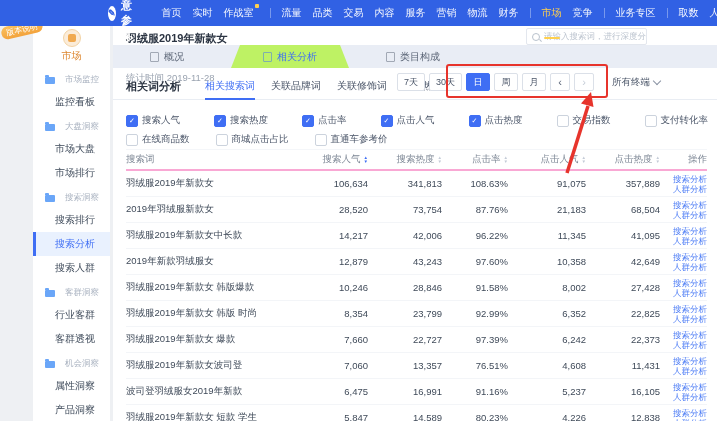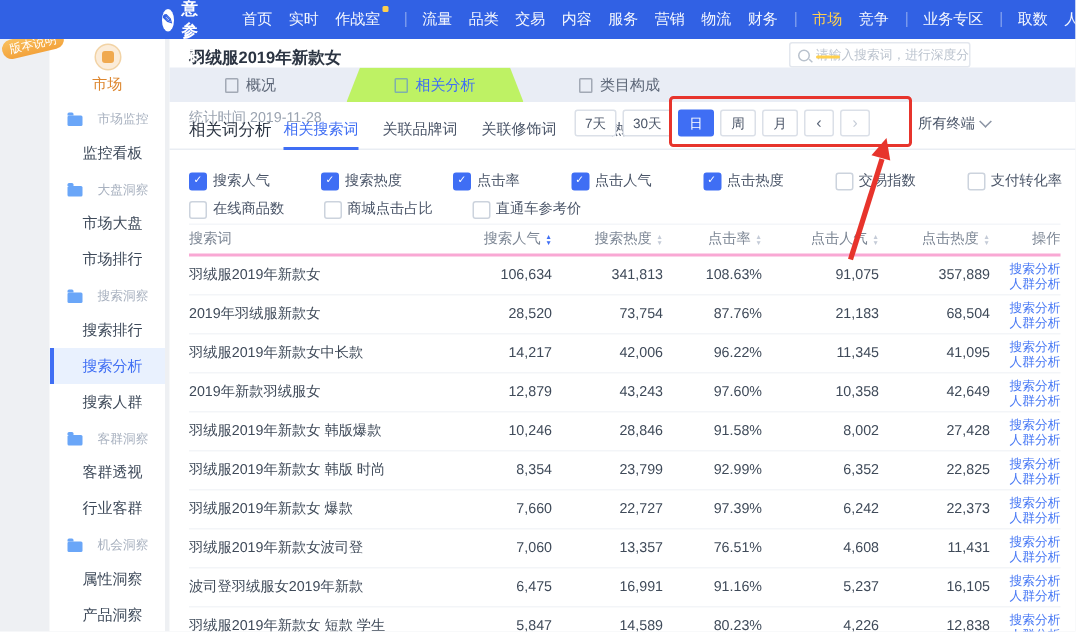--- a/index.html
+++ b/index.html
@@ -44,24 +44,24 @@
   .search-icon{position:relative;width:6px;height:6px;border:1px solid #b9c2cd;border-radius:50%;flex:none}
   .search-icon::after{content:"";position:absolute;width:3px;height:1px;background:#b9c2cd;transform:rotate(45deg);right:-3px;bottom:-1px}
   .tabstrip{height:23px;background:#e9edf5;display:flex;align-items:stretch;padding-left:4px}
   .tab{width:100px;display:flex;align-items:center;justify-content:center;gap:5px;font-size:10px;color:#5b6576;
     margin-right:14px;cursor:pointer;white-space:nowrap}
   .tab.active{background:#bef264;color:#3f6ef4;width:118px;clip-path:polygon(9px 0,calc(100% - 9px) 0,100% 100%,0 100%)}
   .doc-icon{width:7px;height:8px;border:1px solid currentColor;opacity:.5;border-radius:1px;flex:none}
   .info-row{position:relative;height:31px;border-bottom:1px solid #e9edf3}
   .stat-time{position:absolute;left:13px;top:4px;font-size:9.5px;color:#9aa3b0}
   .analysis-line{position:absolute;left:13px;bottom:-1px;display:flex;align-items:flex-end}
-  .analysis-title{font-size:11px;font-weight:normal;color:#2b3442;margin-right:8px;padding-bottom:6px}
+  .analysis-title{font-size:11px;font-weight:bold;color:#2b3442;margin-right:24px;padding-bottom:6px}
   .subtab{font-size:10px;color:#4a5568;margin-right:16px;padding-bottom:5px;border-bottom:2px solid transparent;cursor:pointer}
   .subtab.active{color:#3f6ef4;border-bottom-color:#3f6ef4}
-  .date-controls{position:absolute;right:57px;top:5px;display:flex;align-items:center;gap:20px}
+  .date-controls{position:absolute;right:57px;top:5px;display:flex;align-items:center;gap:6px}
   .tbtn{min-width:10px;height:16px;padding:0 6px;border:1px solid #dbe0e8;border-radius:2px;background:#fff;
     font-size:9px;color:#4a5568;display:flex;align-items:center;justify-content:center;cursor:pointer;white-space:nowrap}
   .tbtn.primary{background:#3f6ef4;border-color:#3f6ef4;color:#fff}
   .tbtn.arrow{padding:0 4px;font-size:11px;color:#5a6578}
   .tbtn.arrow.disabled{color:#c6cdd8}
   .terminal{margin-left:12px;font-size:9.5px;color:#4a5568;display:flex;align-items:center;gap:4px;cursor:pointer;white-space:nowrap}
   .chev{width:5px;height:5px;border-right:1px solid #8a93a3;border-bottom:1px solid #8a93a3;transform:rotate(45deg);margin-top:-3px}
   
   .metrics{padding:14px 13px 0}
   .cb-row{display:flex;align-items:center}
@@ -148,22 +148,22 @@
         <span class="folder-icon"></span>
         <span>搜索洞察</span>
       </div>
       <div class="side-item">搜索排行</div>
       <div class="side-item active">搜索分析</div>
       <div class="side-item">搜索人群</div>
       <div class="side-section">
         <span class="folder-icon"></span>
         <span>客群洞察</span>
       </div>
+      <div class="side-item">行业客群</div>
       <div class="side-item">客群透视</div>
-      <div class="side-item">行业客群</div>
       <div class="side-section">
         <span class="folder-icon"></span>
         <span>机会洞察</span>
       </div>
       <div class="side-item">属性洞察</div>
       <div class="side-item">产品洞察</div>
     </div>
 </div>
 
 <div class="content">

